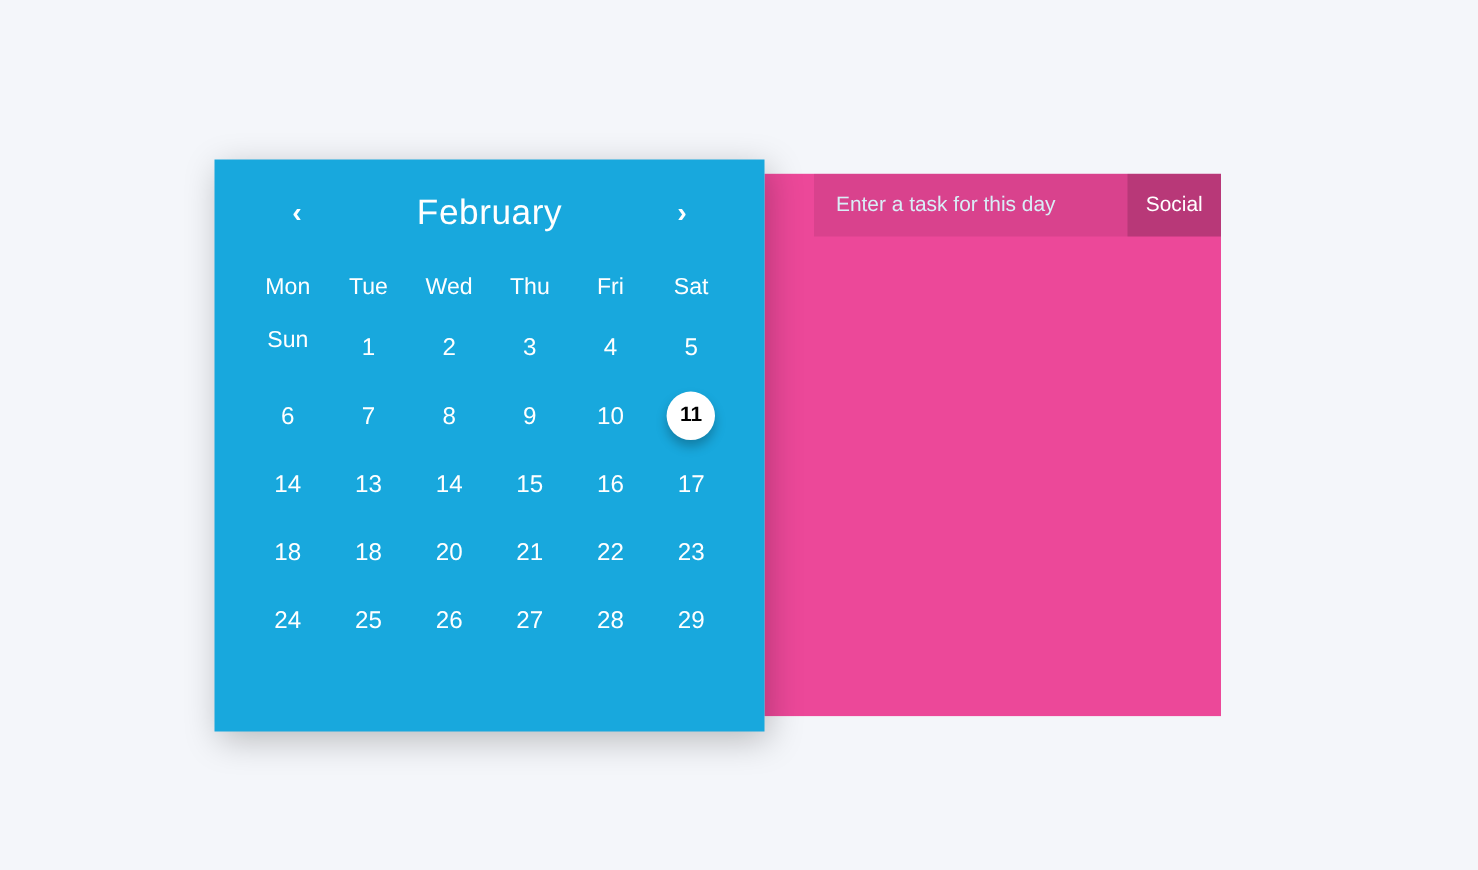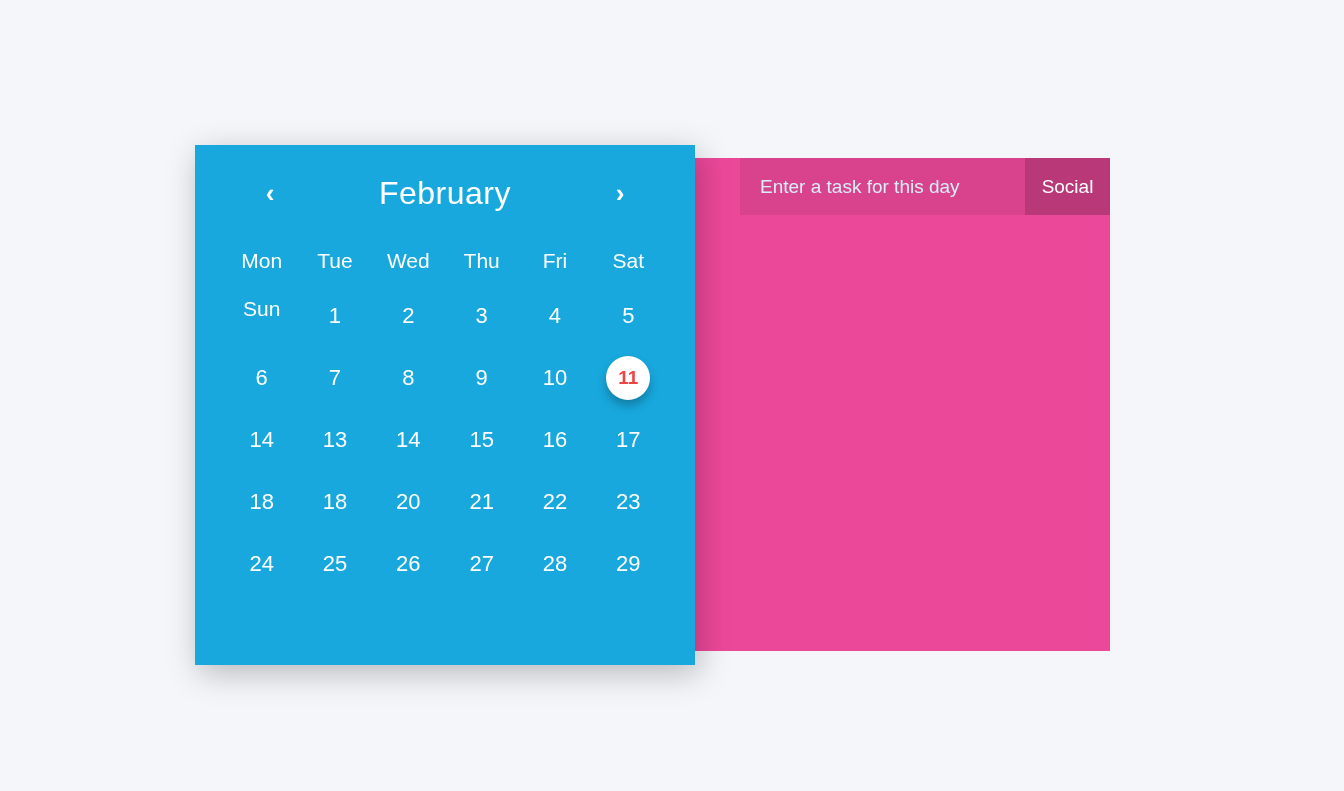--- a/index.html
+++ b/index.html
@@ -116,21 +116,21 @@
       align-items: center;
       justify-content: center;
       cursor: pointer;
       position: relative;
     }
     .cal-day.selected .day-circle {
       width: 44px;
       height: 44px;
       background: #fff;
       border-radius: 50%;
-      color: #ef4444;
+      color: #000000;
       display: flex;
       align-items: center;
       justify-content: center;
       box-shadow: 0 6px 10px rgba(0,0,0,0.25);
       font-size: 19px;
       font-weight: 600;
     }
     .cal-day .day-circle {
       width: 44px;
       height: 44px;

